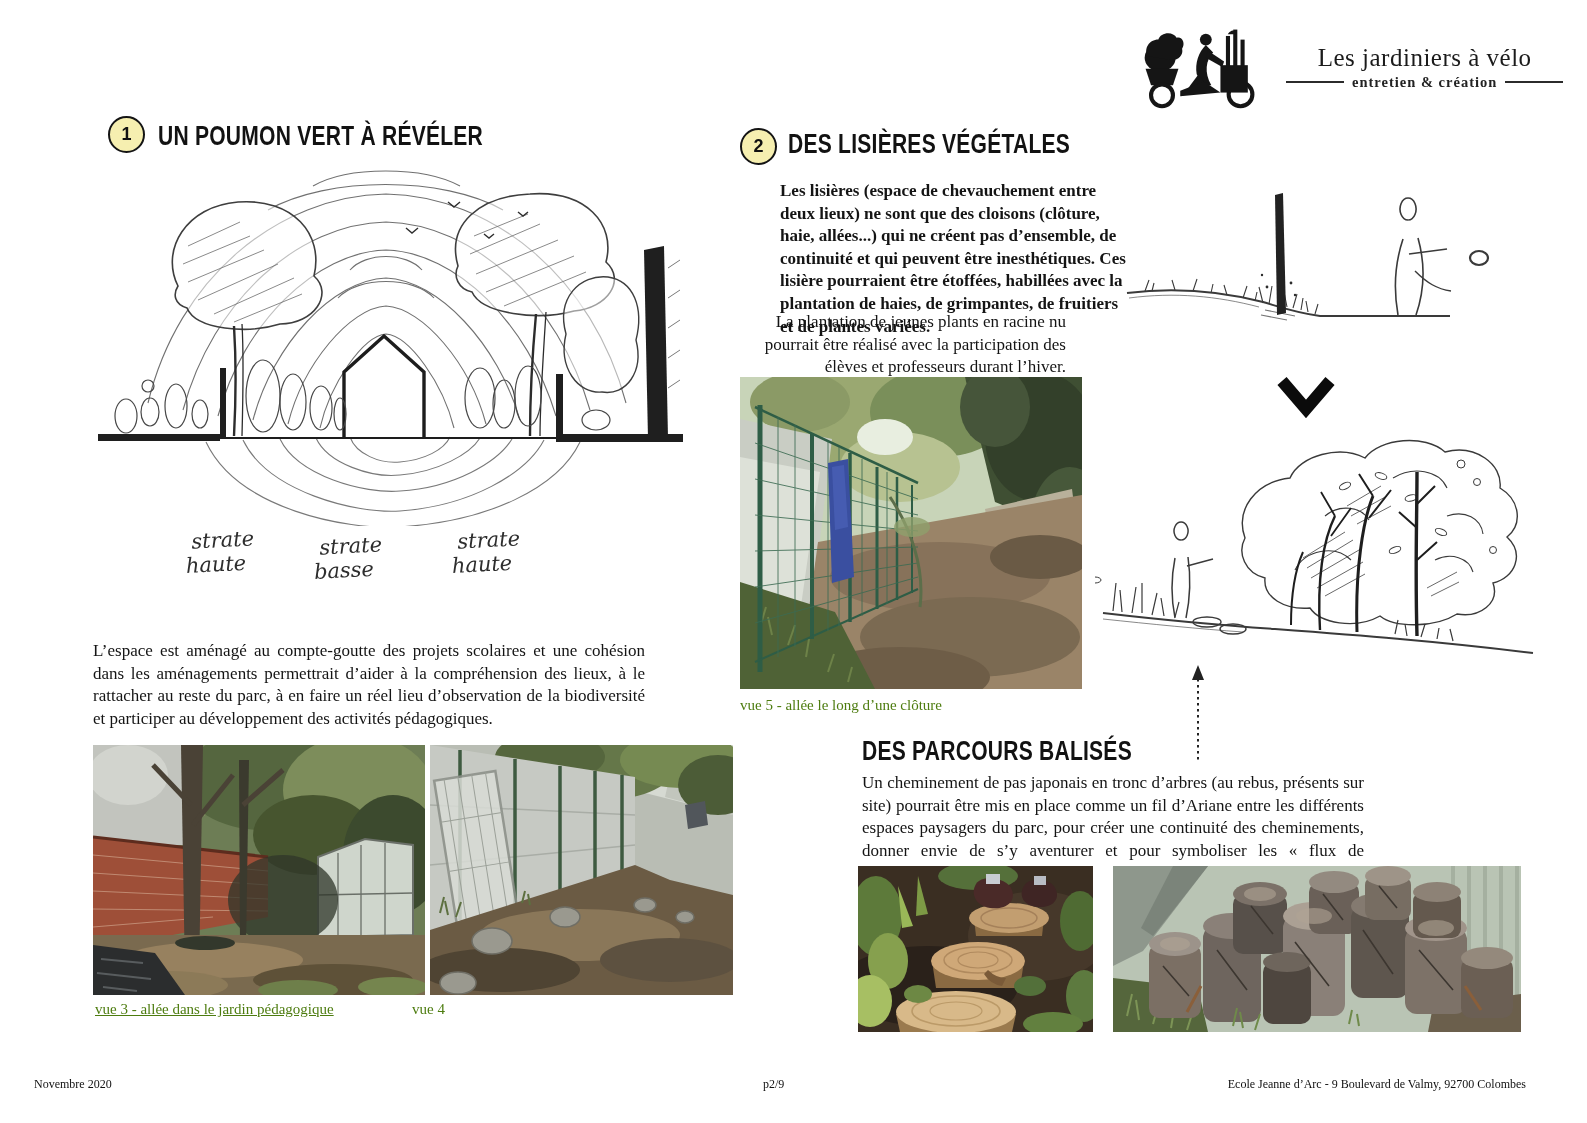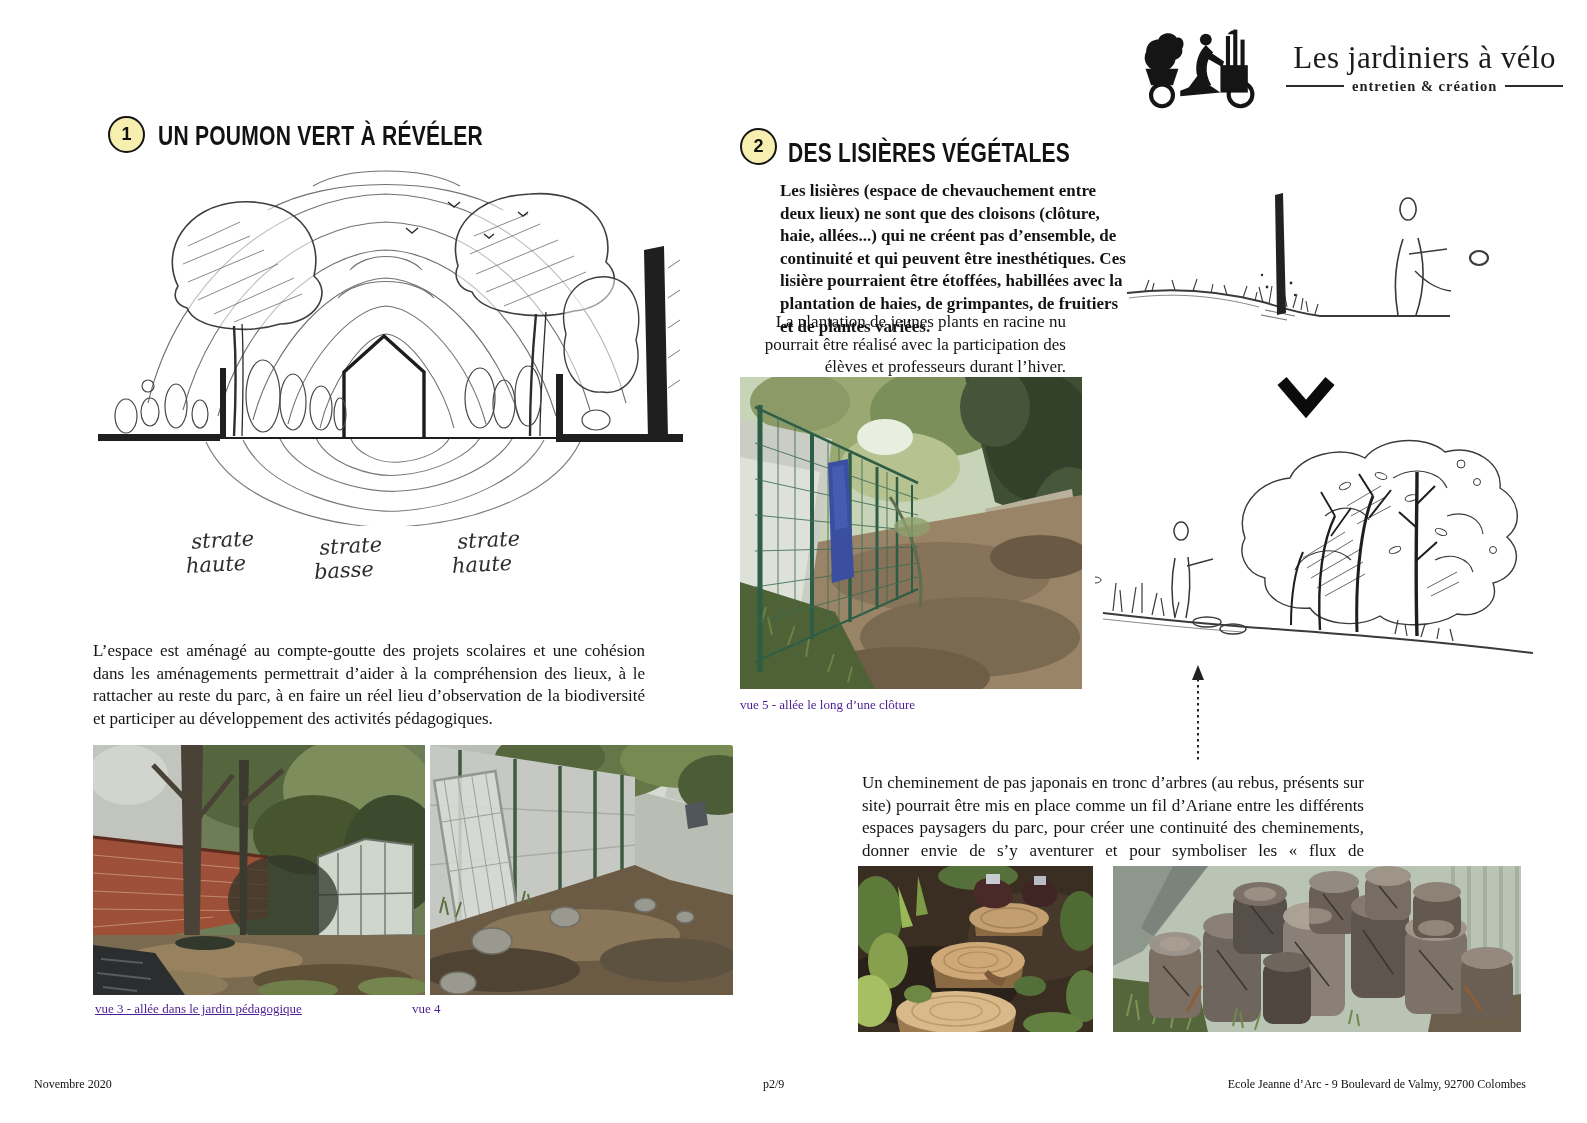--- a/index.html
+++ b/index.html
@@ -7,28 +7,28 @@
         font-family:"Liberation Serif",serif;color:#161616;}
   .abs{position:absolute;}
   .para{font-size:17px;line-height:1.33;text-align:justify;color:#141414;}
   .para.rag{text-align:left;}
   .hcond{display:inline-block;font-family:"Liberation Sans",sans-serif;font-weight:700;
          font-size:27px;letter-spacing:.3px;color:#121212;transform:scaleX(.78);
          transform-origin:left center;white-space:nowrap;}
   .badge{width:33px;height:33px;border-radius:50%;background:#f6efb0;border:2.5px solid #141414;
          display:flex;align-items:center;justify-content:center;
          font-family:"Liberation Sans",sans-serif;font-weight:700;font-size:18px;color:#111;}
-  .cap{font-size:13px;color:#4c1d95;}
+  .cap{font-size:15px;color:#4d7c0f;}
   .hand{font-family:"DejaVu Serif",serif;font-style:italic;font-size:21px;color:#2e2e2e;
         transform:rotate(-3deg);line-height:1.15;text-align:center;}
   .hand .l2{display:block;margin-left:-16px;}
   .ph{overflow:hidden;}
   .ph svg{display:block;}
   .foot{font-size:12px;color:#101010;}
-  .logo-title{font-size:31px;color:#1b1b1b;letter-spacing:.5px;white-space:nowrap;}
+  .logo-title{font-size:25px;color:#1b1b1b;letter-spacing:.5px;white-space:nowrap;}
   .logo-sub{display:flex;align-items:center;gap:8px;margin-top:2px;}
   .logo-sub .rule{width:58px;border-top:2px solid #2b2b2b;}
   .logo-sub .txt{font-weight:700;font-size:14.5px;letter-spacing:1px;color:#222;white-space:nowrap;}
   svg{display:block;}
 </style>
 </head>
 <body>
 
 <div id="page">
 
@@ -265,21 +265,21 @@
         <path d="M10,168 l4,-16 M18,170 l-3,-14 M26,172 l5,-15 M92,158 l3,-12 M100,160 l-2,-11"></path>
       </g>
       <polygon points="255,60 275,56 278,80 258,84" fill="#51565b"></polygon>
     </svg>
   </div>
 
   <div class="abs cap" style="left:95px;top:1001px;text-decoration:underline;">vue 3 - allée dans le jardin pédagogique</div>
   <div class="abs cap" style="left:412px;top:1001px;">vue 4</div>
 
   <div class="abs badge" style="left:740px;top:128px;">2</div>
-  <div class="abs" style="left:788px;top:138px;">
+  <div class="abs" style="left:788px;top:129px;">
     <span class="hcond">DES LISIÈRES VÉGÉTALES</span>
   </div>
 
   <div class="abs para rag" style="left:780px;top:180px;width:346px;font-weight:bold;">Les lisières (espace de chevauchement entre deux lieux) ne sont que des cloisons (clôture, haie, allées...) qui ne créent pas d’ensemble, de continuité et qui peuvent être inesthétiques. Ces lisière pourraient être étoffées, habillées avec la plantation de haies, de grimpantes, de fruitiers et de plantes variées.</div>
   <div class="abs para rag" style="left:720px;top:311px;width:346px;text-align:right;">La plantation de jeunes plants en racine nu pourrait être réalisé avec la participation des élèves et professeurs durant l’hiver.</div>
 
   <div class="abs ph" style="left:740px;top:377px;width:342px;height:312px;">
     <svg width="342" height="312" viewBox="0 0 342 312">
       <rect width="342" height="312" fill="#c8d4b8"></rect>
       <g>
@@ -429,20 +429,23 @@
     </svg>
   </div>
 
   <div class="abs" style="left:1188px;top:663px;">
     <svg width="20" height="102" viewBox="0 0 20 102">
       <line x1="10" y1="16" x2="10" y2="100" stroke="#222" stroke-width="2" stroke-dasharray="2.5 3.5"></line>
       <polygon points="10,2 4,17 16,17" fill="#222"></polygon>
     </svg>
   </div>
 
+  <div class="abs" style="left:862px;top:736px;">
+    <span class="hcond">DES PARCOURS BALISÉS</span>
+  </div>
   <div class="abs para" style="left:862px;top:772px;width:502px;">Un cheminement de pas japonais en tronc d’arbres (au rebus, présents sur site) pourrait être mis en place comme un fil d’Ariane entre les différents espaces paysagers du parc, pour créer une continuité des cheminements, donner envie de s’y aventurer et pour symboliser les « flux de biodiversité » à travers le parc.</div>
 
   <div class="abs ph" style="left:858px;top:866px;width:235px;height:166px;">
     <svg width="235" height="166" viewBox="0 0 235 166">
       <rect width="235" height="166" fill="#3a2e22"></rect>
       <ellipse cx="70" cy="120" rx="90" ry="40" fill="#2a211a"></ellipse>
       <ellipse cx="180" cy="70" rx="70" ry="45" fill="#46382a"></ellipse>
       <g>
         <ellipse cx="18" cy="50" rx="26" ry="40" fill="#5d7a3a"></ellipse>
         <ellipse cx="30" cy="95" rx="20" ry="28" fill="#86a04e"></ellipse>

